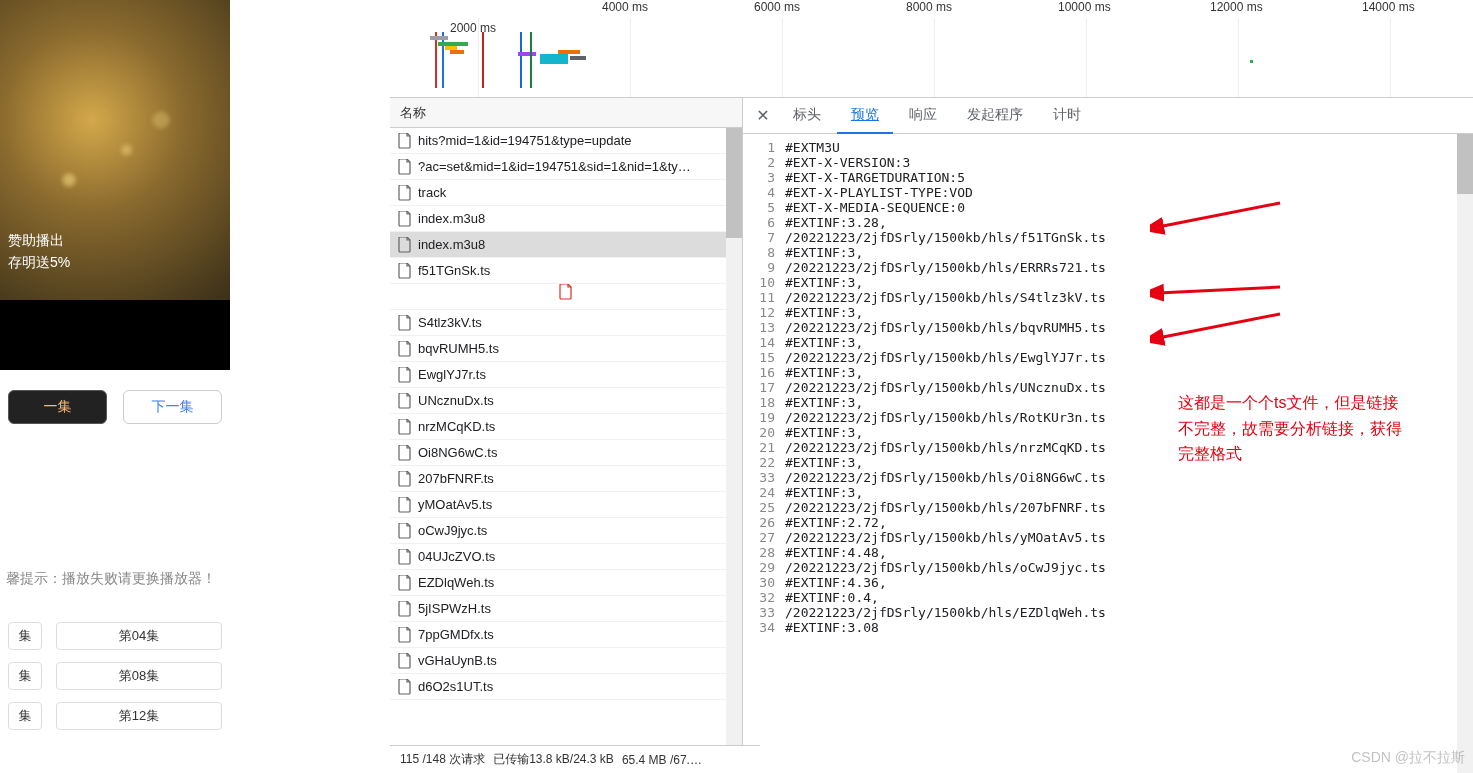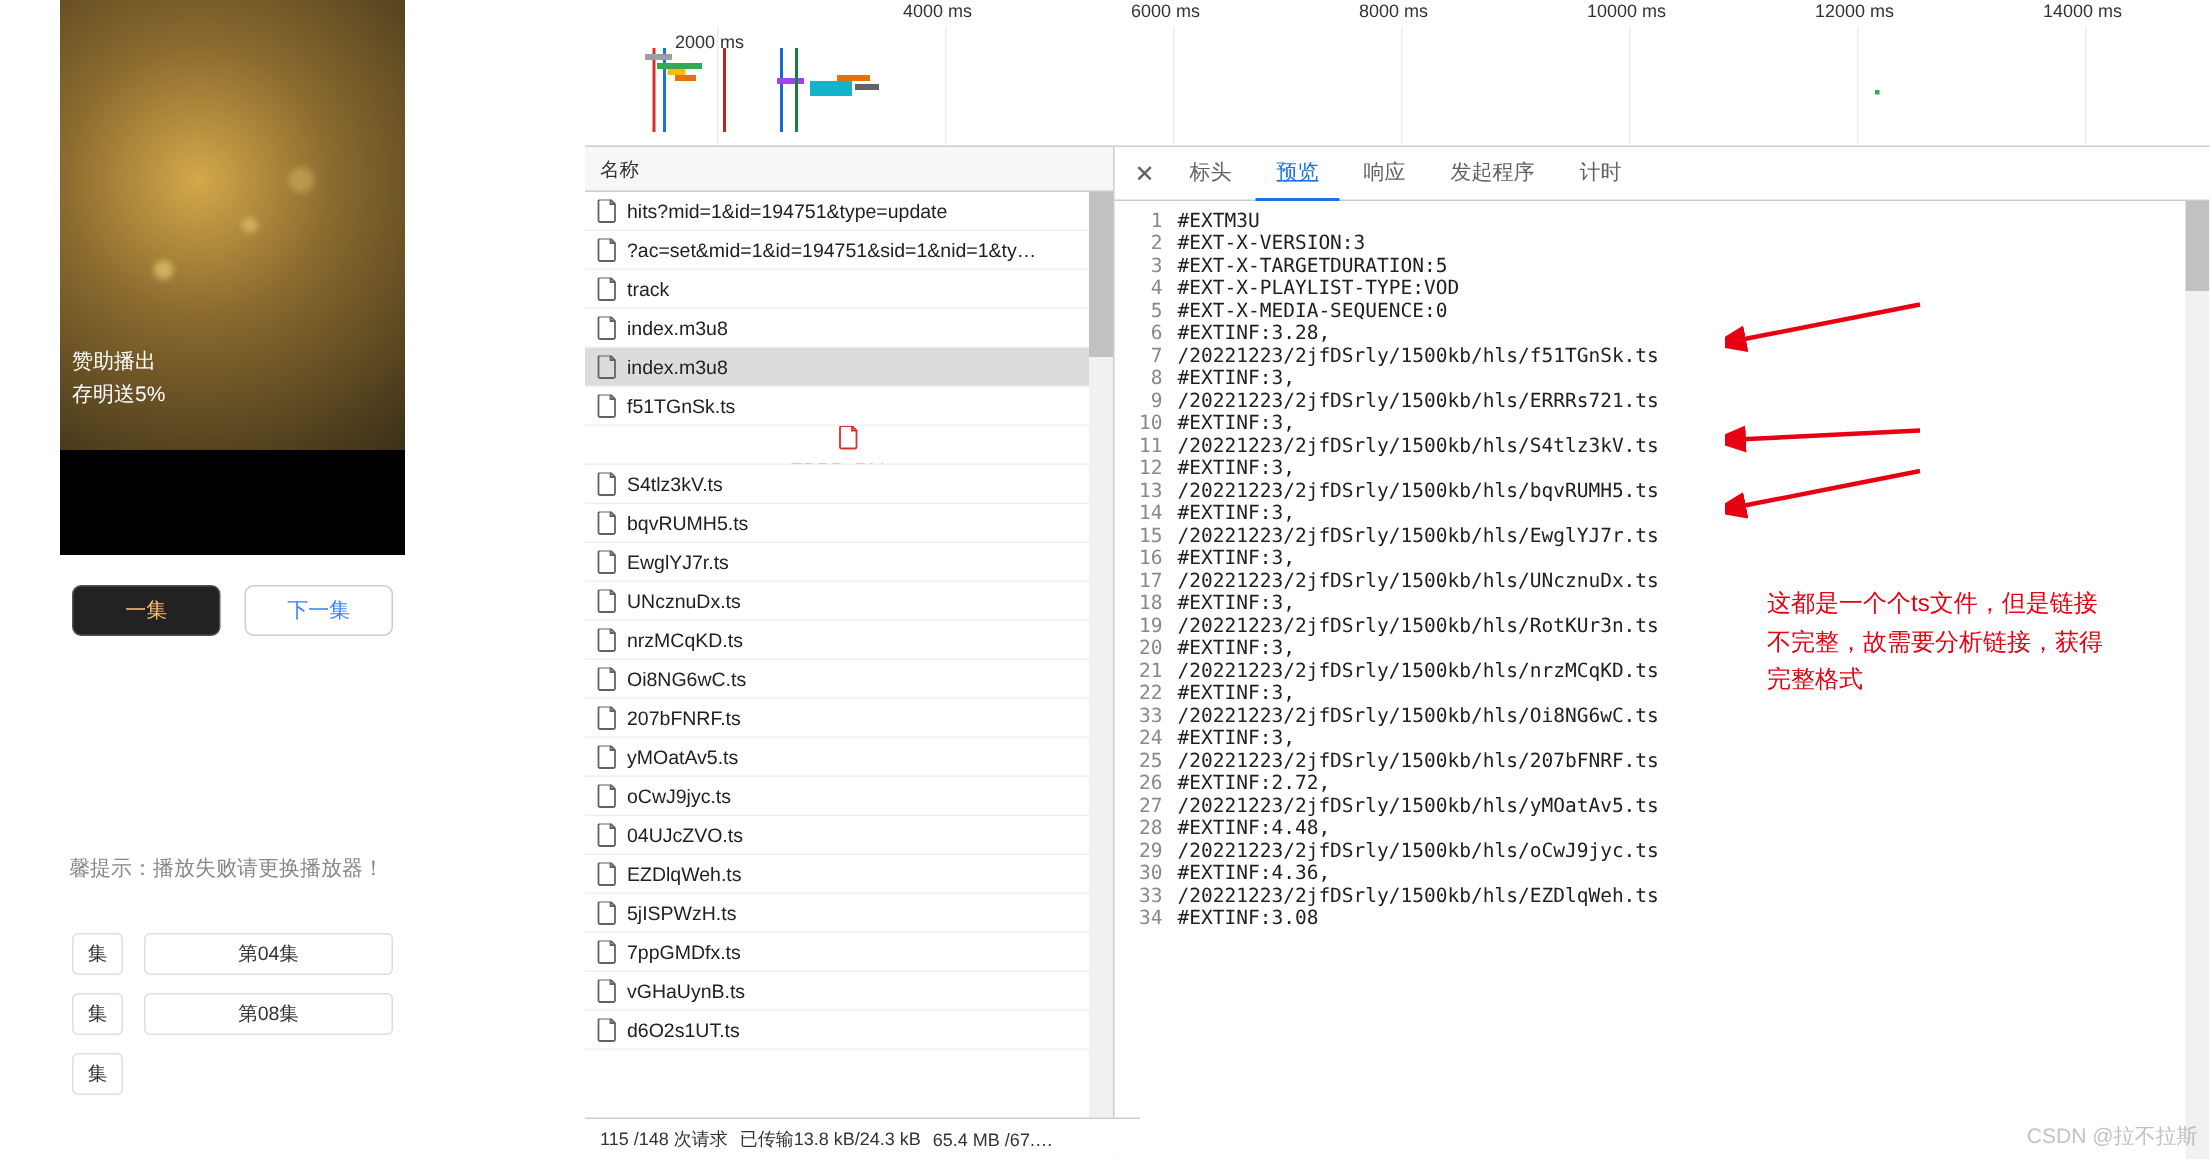--- a/index.html
+++ b/index.html
@@ -1,19 +1,19 @@
 <!DOCTYPE html>
 <html><head>
 <meta charset="utf-8">
 <style>
 * { box-sizing: border-box; margin: 0; padding: 0; }
 body { font-family: "Microsoft YaHei", Arial, sans-serif; font-size: 13px; color: #202124; background: #fff; overflow: hidden; width: 1473px; height: 773px; position: relative; }
 
 
-.left-panel { position: absolute; left: 0; top: 0; width: 230px; height: 773px; background: #fff; margin-left: 40px; }
+.left-panel { position: absolute; left: 0; top: 0; width: 230px; height: 773px; background: #fff; }
 .video-area { width: 230px; height: 370px; background: #000; position: relative; overflow: hidden; }
 .video-thumb { width: 100%; height: 300px; background: radial-gradient(circle at 40% 40%, #d4a84a 0%, #8a6a2e 40%, #3a2f18 100%); position: relative; }
 .video-thumb::before { content: ""; position: absolute; inset: 0; background: radial-gradient(circle at 30% 60%, rgba(255,230,140,.5) 0 6px, transparent 7px), radial-gradient(circle at 55% 50%, rgba(255,230,140,.4) 0 5px, transparent 6px), radial-gradient(circle at 70% 40%, rgba(255,230,140,.3) 0 8px, transparent 9px); filter: blur(2px); }
 .video-overlay { position: absolute; left: 0; top: 225px; color: #fff; font-size: 14px; padding: 4px 8px; line-height: 1.6; }
 .video-ctrl { position: absolute; left: 0; top: 390px; width: 230px; display: flex; gap: 16px; padding: 0 8px; }
 .btn { flex: 1; height: 34px; border: 1px solid #555; border-radius: 6px; background: #222; color: #fdba74; display: flex; align-items: center; justify-content: center; font-size: 14px; cursor: pointer; }
 .btn.light { background: #fff; color: #3b82f6; border-color: #ccc; }
 .hint { position: absolute; left: 0; top: 570px; width: 230px; color: #888; font-size: 14px; padding: 0 6px; }
 .ep-grid { position: absolute; left: 0; top: 616px; width: 230px; }
 .ep-row { display: flex; gap: 14px; padding: 6px 8px; }
@@ -80,20 +80,21 @@
       <div class="ep-row">
         <div class="ep-cell">集</div>
         <div class="ep-cell wide">第04集</div>
       </div>
       <div class="ep-row">
         <div class="ep-cell">集</div>
         <div class="ep-cell wide">第08集</div>
       </div>
       <div class="ep-row">
         <div class="ep-cell">集</div>
+        <div class="ep-cell wide">第12集</div>
       </div>
     </div>
 </div>
 
 <div class="devtools">
   <div class="timeline">
     <div id="ticks">
         <span class="tick" style="left: 60px; margin-top: 21px;">2000 ms</span>
         <div class="tickline" style="left: 88px;"></div>
         <span class="tick" style="left: 212px;">4000 ms</span>
@@ -325,20 +326,21 @@
           <div class="pline"><span class="lnum">21</span><span class="ltxt">/20221223/2jfDSrly/1500kb/hls/nrzMCqKD.ts</span></div>
           <div class="pline"><span class="lnum">22</span><span class="ltxt">#EXTINF:3,</span></div>
           <div class="pline"><span class="lnum">33</span><span class="ltxt">/20221223/2jfDSrly/1500kb/hls/Oi8NG6wC.ts</span></div>
           <div class="pline"><span class="lnum">24</span><span class="ltxt">#EXTINF:3,</span></div>
           <div class="pline"><span class="lnum">25</span><span class="ltxt">/20221223/2jfDSrly/1500kb/hls/207bFNRF.ts</span></div>
           <div class="pline"><span class="lnum">26</span><span class="ltxt">#EXTINF:2.72,</span></div>
           <div class="pline"><span class="lnum">27</span><span class="ltxt">/20221223/2jfDSrly/1500kb/hls/yMOatAv5.ts</span></div>
           <div class="pline"><span class="lnum">28</span><span class="ltxt">#EXTINF:4.48,</span></div>
           <div class="pline"><span class="lnum">29</span><span class="ltxt">/20221223/2jfDSrly/1500kb/hls/oCwJ9jyc.ts</span></div>
           <div class="pline"><span class="lnum">30</span><span class="ltxt">#EXTINF:4.36,</span></div>
+          <div class="pline"><span class="lnum">32</span><span class="ltxt">#EXTINF:0.4,</span></div>
           <div class="pline"><span class="lnum">33</span><span class="ltxt">/20221223/2jfDSrly/1500kb/hls/EZDlqWeh.ts</span></div>
           <div class="pline"><span class="lnum">34</span><span class="ltxt">#EXTINF:3.08</span></div>
         </div>
     </div>
   </div>
 </div>
 
 <svg class="arrow" style="left:1150px;top:195px;width:140px;height:40px">
   <defs>
       <marker id="ah1" markerWidth="10" markerHeight="10" refX="2" refY="3" orient="auto">

